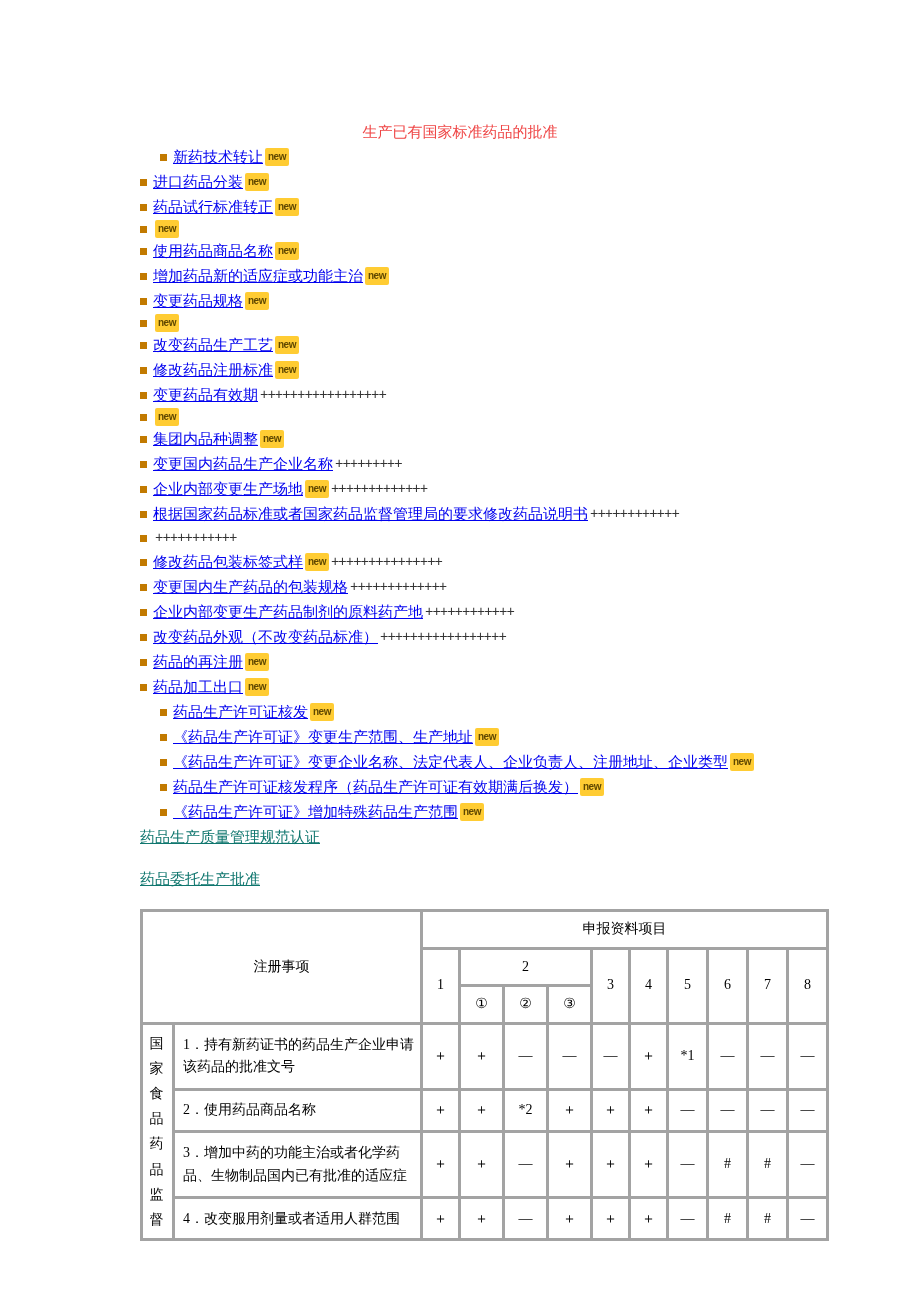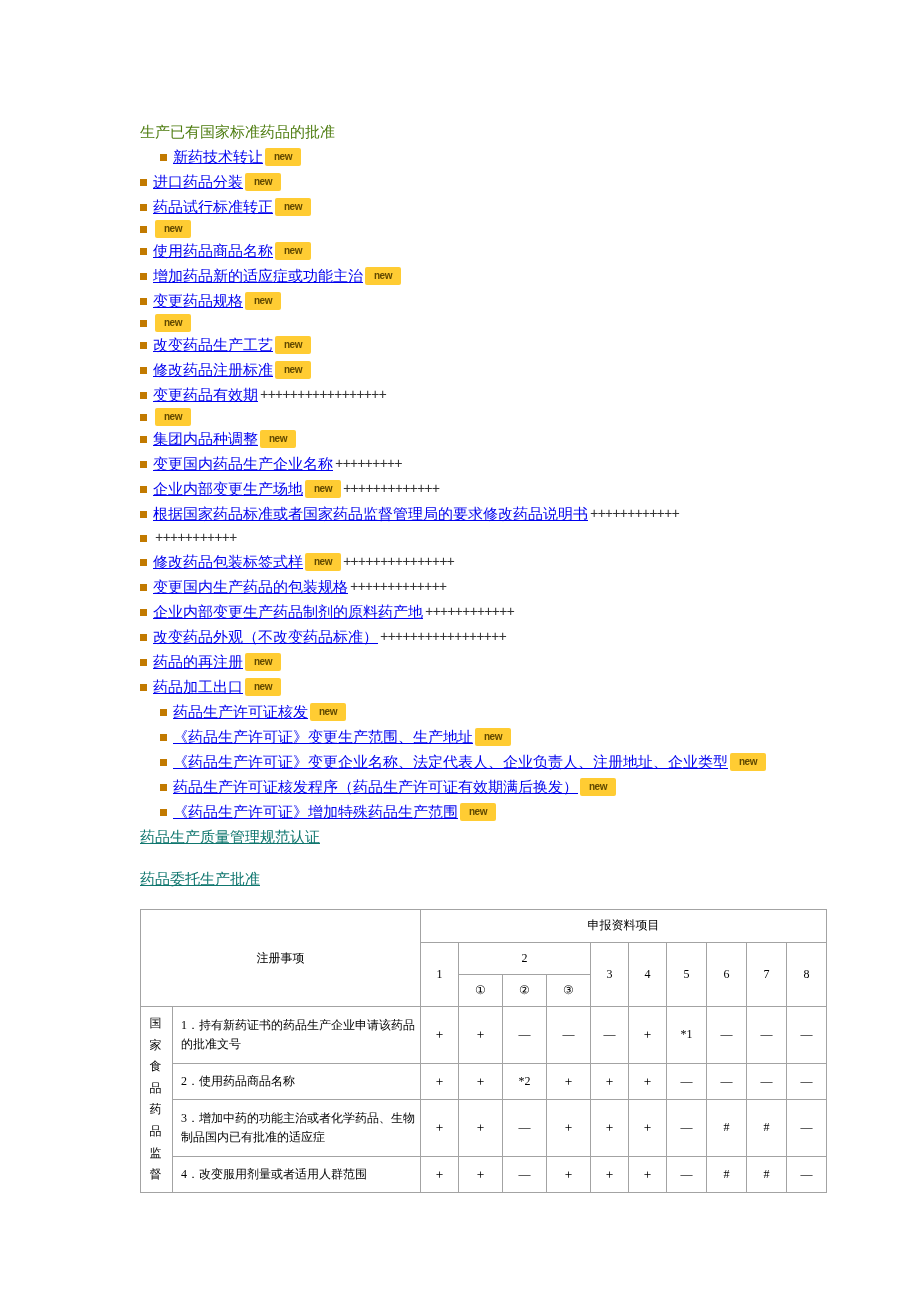--- a/index.html
+++ b/index.html
@@ -4,21 +4,21 @@
 <style>
 body {
   font-family: SimSun, "宋体", serif;
   font-size: 15px;
   color: #000;
   background: #fff;
   margin: 0;
   padding: 120px 140px 60px 140px;
   line-height: 1.6;
 }
-.plain-text { color: #4d7c0f; }
+.plain-text { color: #ef4444; text-align: center; }
 .link-list { list-style: none; padding: 0; margin: 0; }
 .link-row {
   display: flex;
   align-items: center;
   margin: 1px 0;
 }
 .bullet {
   display: inline-block;
   width: 7px;
   height: 7px;
@@ -34,21 +34,21 @@
 .badge {
   display: inline-flex;
   align-items: center;
   justify-content: center;
   background: #ffcc33;
   color: #604800;
   font-family: Arial, sans-serif;
   font-size: 10px;
   font-weight: bold;
   letter-spacing: -0.5px;
-  padding: 1px 9px;
+  padding: 1px 3px;
   border-radius: 2px;
   margin-left: 2px;
 }
 .pluses {
   color: #333;
   margin-left: 2px;
   font-family: "Courier New", monospace;
   font-size: 14px;
   letter-spacing: -1px;
 }
@@ -57,26 +57,26 @@
   color: #0f766e;
   text-decoration: underline;
 }
 table.reg {
   border-collapse: collapse;
   width: 100%;
   margin-top: 18px;
   table-layout: fixed;
 }
 table.reg td, table.reg th {
-  border: 1px solid #a3a3a3;
+  border: 3px solid #a3a3a3;
   text-align: center;
   vertical-align: middle;
   padding: 6px 4px;
   font-weight: normal;
-  font-size: 12px;
+  font-size: 14px;
 }
 table.reg td.left { text-align: left; padding-left: 8px; }
 table.reg td.vtext {
   width: 22px;
   text-align: center;
   vertical-align: middle;
   line-height: 1.8;
   letter-spacing: 2px;
 }
 </style>

